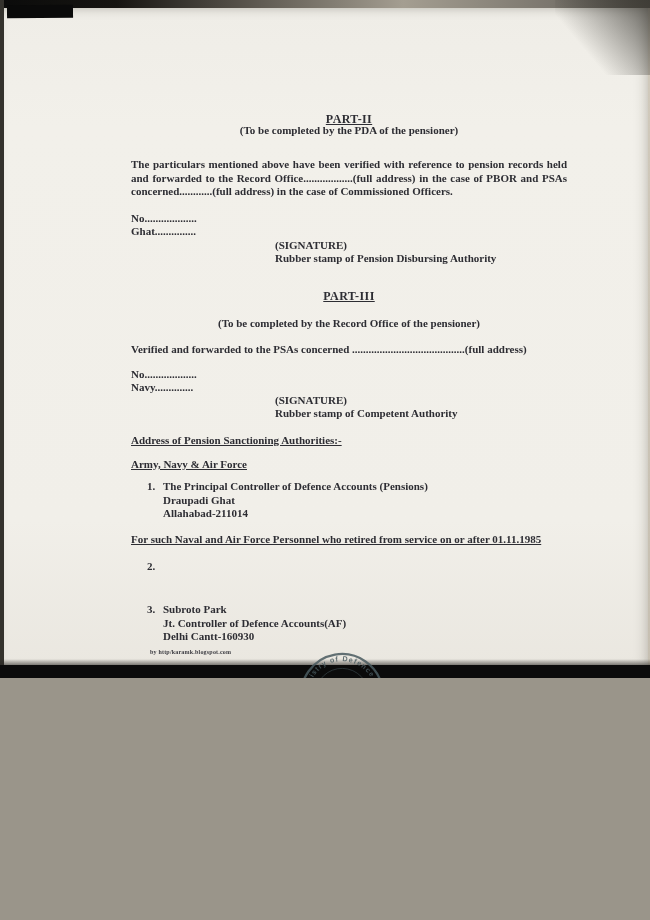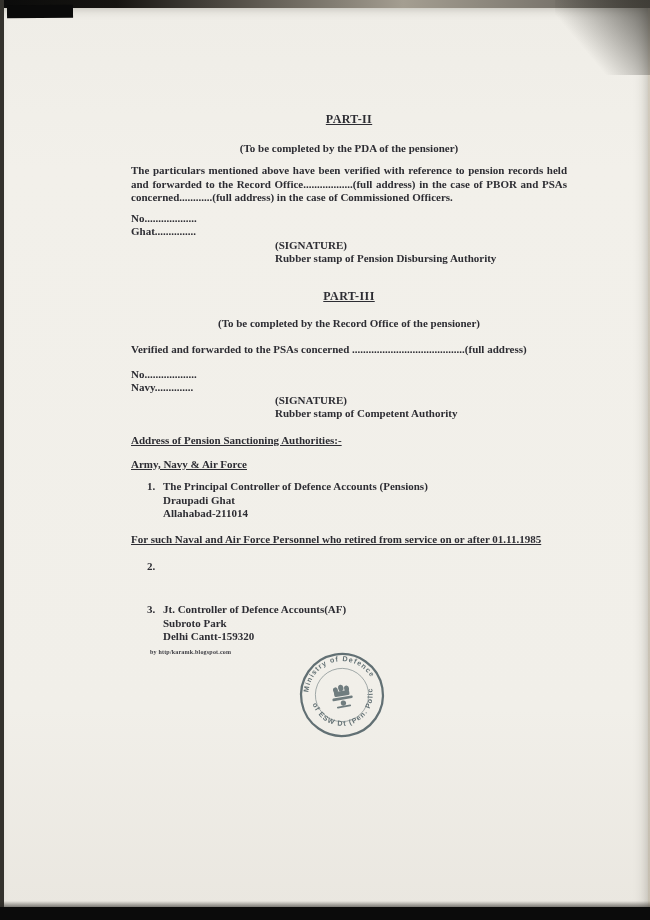--- a/index.html
+++ b/index.html
@@ -1,17 +1,17 @@
 <!DOCTYPE html>
 <html><head>
 <meta charset="utf-8">
 <style>
   html,body{margin:0;padding:0;background:#9a958a;}
   .scan{
-    position:relative;width:650px;height:920px;overflow:hidden;
+    position:relative;width:650px;height:678px;overflow:hidden;
     background:linear-gradient(135deg,#d4cec1 0%,#d0c9bb 55%,#c6bfb1 100%);
     font-family:"Liberation Serif", serif;
   }
   .paper{
     position:absolute;left:4px;top:8px;right:2px;bottom:13px;
     background:linear-gradient(180deg,#efede7 0%,#f2f0ea 18%,#f1efe9 78%,#eae7e0 100%);
     box-shadow:inset -8px 0 14px -8px rgba(90,85,72,.38), inset 0 8px 12px -8px rgba(90,85,72,.30);
   }
   .top-strip{position:absolute;top:0;left:0;width:100%;height:8px;
     background:linear-gradient(90deg,#0b0b0b 0%,#161511 18%,#5f5b52 40%,#a49e91 62%,#7a766d 85%,#4f4c45 100%);}
@@ -45,22 +45,22 @@
   <div class="top-strip"></div>
   <div class="black-blotch"></div>
   <div class="corner-tr"></div>
   <div class="left-strip"></div>
   <div class="bottom-fade"></div>
   <div class="bottom-strip"></div>
 
   <div class="block center" style="top:113px">
     <span class="title u">PART-II</span>
   </div>
-  <div class="block center" style="top:142px">(To be completed by the PDA of the pensioner)</div>
-  <div class="block para" style="top:164px">The particulars mentioned above have been verified with reference to pension records held and forwarded to the Record Office..................(full address) in the case of PBOR and PSAs concerned............(full address) in the case of Commissioned Officers.</div>
+  <div class="block center" style="top:124px">(To be completed by the PDA of the pensioner)</div>
+  <div class="block para" style="top:158px">The particulars mentioned above have been verified with reference to pension records held and forwarded to the Record Office..................(full address) in the case of PBOR and PSAs concerned............(full address) in the case of Commissioned Officers.</div>
   <div class="block" style="top:212px">No...................</div>
   <div class="block" style="top:225px">Ghat...............</div>
   <div class="block" style="top:239px">
     <div class="sig">
       <div>(SIGNATURE)</div>
       <div>Rubber stamp of Pension Disbursing Authority</div>
     </div>
   </div>
 
   <div class="block center" style="top:290px">
@@ -102,23 +102,23 @@
   <div class="block" style="top:560px">
     <div class="addr">
       <span class="num">2.</span>
     </div>
   </div>
 
   <div class="block" style="top:603px">
     <div class="addr">
       <span class="num">3.</span>
       <span class="lines">
+        <div>Subroto Park</div>
         <div>Jt. Controller of Defence Accounts(AF)</div>
-        <div>Subroto Park</div>
-        <div>Delhi Cantt-159320</div>
+        <div>Delhi Cantt-160930</div>
       </span>
     </div>
   </div>
 
   <div class="watermark">by http/karamk.blogspot.com</div>
 
   <div class="stamp-wrap">
     <svg viewBox="0 0 84 84">
       <circle cx="42" cy="42" r="40" fill="none" stroke-width="2.2" stroke="#4a5b60"></circle>
       <circle cx="42" cy="42" r="26" fill="none" stroke-width="0.8" opacity="0.65" stroke="#4a5b60"></circle>

